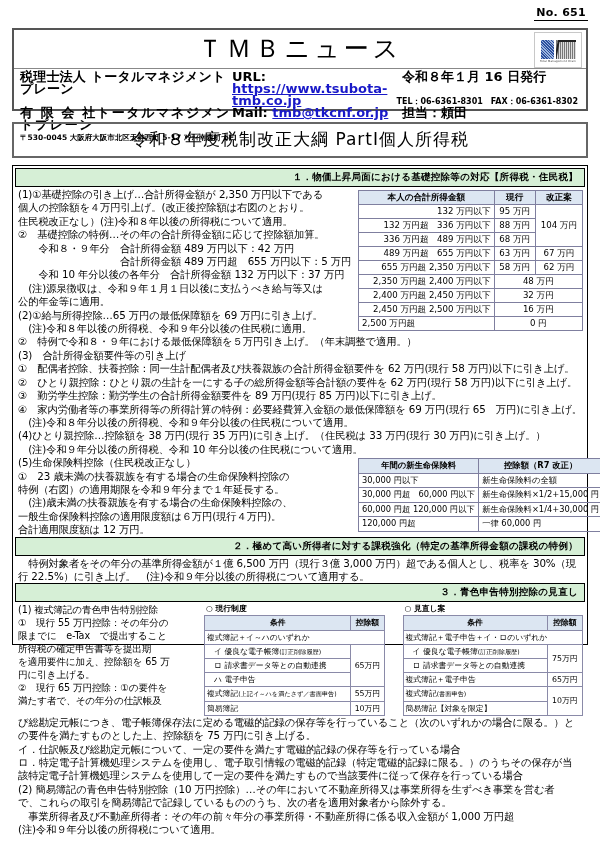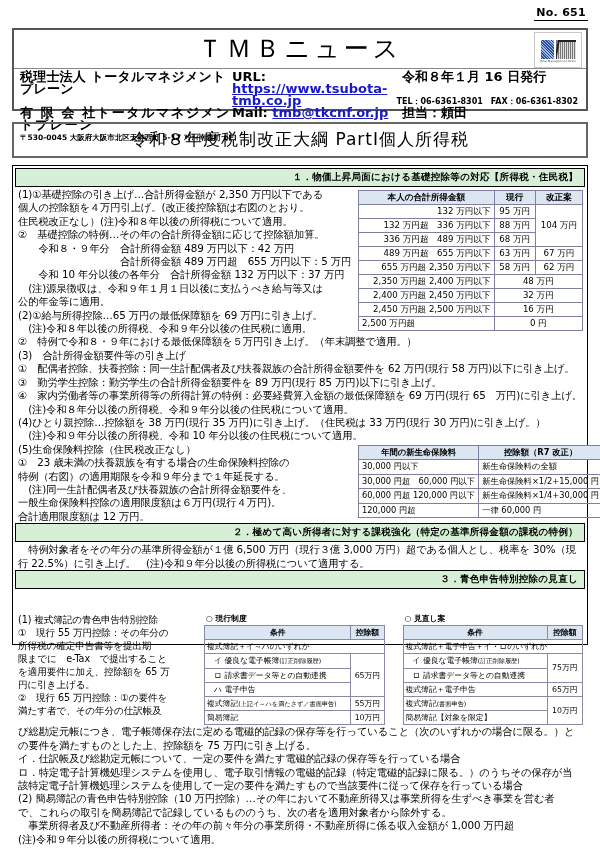--- a/index.html
+++ b/index.html
@@ -107,21 +107,21 @@
   table.gt td.l{text-align:left;}
 
   
   table.ins{border-collapse:collapse;width:100%;font-size:8.3px;}
   table.ins th,table.ins td{
     border:1px solid #7f7f9f;padding:0 3px;line-height:13.5px;white-space:nowrap;
   }
   table.ins th{background:#dce6f2;text-align:center;font-weight:bold;}
 
   
-  .s3wrap{display:flex;gap:4px;margin-top:23px;}
+  .s3wrap{display:flex;gap:4px;}
   .s3-text{flex:0 0 182px;}
   .s3-tbls{flex:1;display:flex;gap:18px;}
   .s3-box{flex:1;}
   .s3-cap{font-size:7.8px;font-weight:bold;margin:0 0 1px 2px;}
   table.bt{border-collapse:collapse;width:100%;font-size:7.8px;}
   table.bt th,table.bt td{border:1px solid #8a8aa8;padding:0 2px;line-height:13.2px;}
   table.bt th{background:#dce6f2;text-align:center;font-weight:bold;}
   table.bt td.amt{text-align:center;white-space:nowrap;}
   table.bt td.ind{padding-left:9px;}
   .tiny{font-size:6.2px;font-weight:normal;}
@@ -234,32 +234,33 @@
               <td class="c" colspan="2">0 円</td>
             </tr>
           </tbody>
             </table>
         </div>
       </div>
 
       <div class="t">②　特例で令和８・９年における最低保障額を５万円引き上げ。（年末調整で適用。）</div>
       <div class="t">(3)　合計所得金額要件等の引き上げ</div>
       <div class="t">①　配偶者控除、扶養控除：同一生計配偶者及び扶養親族の合計所得金額要件を 62 万円(現行 58 万円)以下に引き上げ。</div>
+      <div class="t">②　ひとり親控除：ひとり親の生計を一にする子の総所得金額等合計額の要件を 62 万円(現行 58 万円)以下に引き上げ。</div>
       <div class="t">③　勤労学生控除：勤労学生の合計所得金額要件を 89 万円(現行 85 万円)以下に引き上げ。</div>
       <div class="t">④　家内労働者等の事業所得等の所得計算の特例：必要経費算入金額の最低保障額を 69 万円(現行 65　万円)に引き上げ。</div>
       <div class="t">　(注)令和８年分以後の所得税、令和９年分以後の住民税について適用。</div>
       <div class="t">(4)ひとり親控除…控除額を 38 万円(現行 35 万円)に引き上げ。（住民税は 33 万円(現行 30 万円)に引き上げ。）</div>
       <div class="t">　(注)令和９年分以後の所得税、令和 10 年分以後の住民税について適用。</div>
 
       <div class="cols">
         <div class="col-left">
           <div class="t">(5)生命保険料控除（住民税改正なし）</div>
           <div class="t">①　23 歳未満の扶養親族を有する場合の生命保険料控除の</div>
           <div class="t">特例（右図）の適用期限を令和９年分まで１年延長する。</div>
-          <div class="t">　(注)同一生計配偶者及び扶養親族の合計所得金額要件を、</div>
+          <div class="t">　(注)歳未満の扶養親族を有する場合の生命保険料控除の、</div>
           <div class="t">一般生命保険料控除の適用限度額は６万円(現行４万円)。</div>
           <div class="t">合計適用限度額は 12 万円。</div>
         </div>
         <div class="col-right">
           <table class="ins">
             <tbody>
                 <tr>
               <th>年間の新生命保険料</th>
               <th>控除額（R7 改正）</th>
             </tr>
@@ -290,22 +291,22 @@
       <div class="t">　特例対象者をその年分の基準所得金額が１億 6,500 万円（現行３億 3,000 万円）超である個人とし、税率を 30%（現</div>
       <div class="t">行 22.5%）に引き上げ。　(注)令和９年分以後の所得税について適用する。</div>
     </div>
 
     <div class="sec-head">３．青色申告特別控除の見直し</div>
     <div class="sec-body">
       <div class="s3wrap">
         <div class="s3-text">
           <div class="t small">(1) 複式簿記の青色申告特別控除</div>
           <div class="t small">①　現行 55 万円控除：その年分の</div>
+          <div class="t small">限までに　e-Tax　で提出すること</div>
           <div class="t small">所得税の確定申告書等を提出期</div>
-          <div class="t small">限までに　e-Tax　で提出すること</div>
           <div class="t small">を適用要件に加え、控除額を 65 万</div>
           <div class="t small">円に引き上げる。</div>
           <div class="t small">②　現行 65 万円控除：①の要件を</div>
           <div class="t small">満たす者で、その年分の仕訳帳及</div>
         </div>
 
         <div class="s3-tbls">
 
           <div class="s3-box">
             <div class="s3-cap">○ 現行制度</div>

